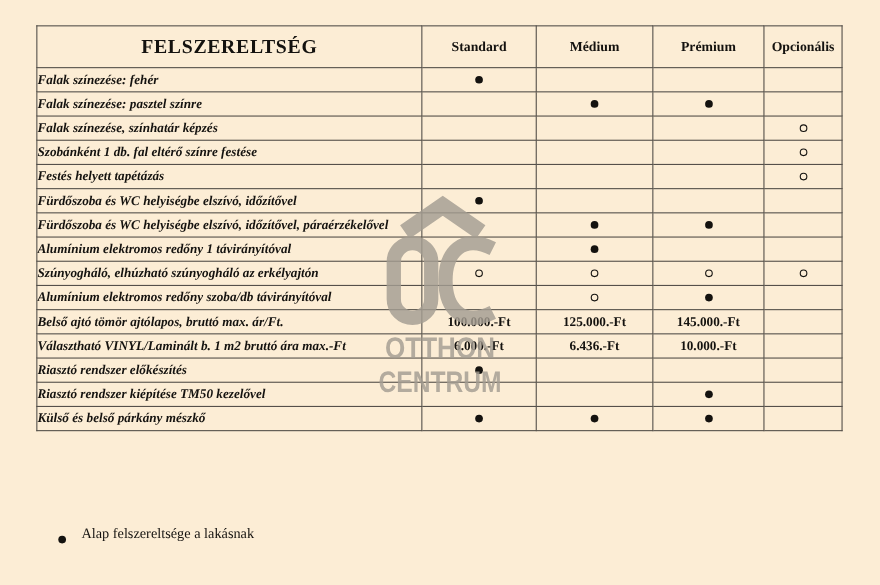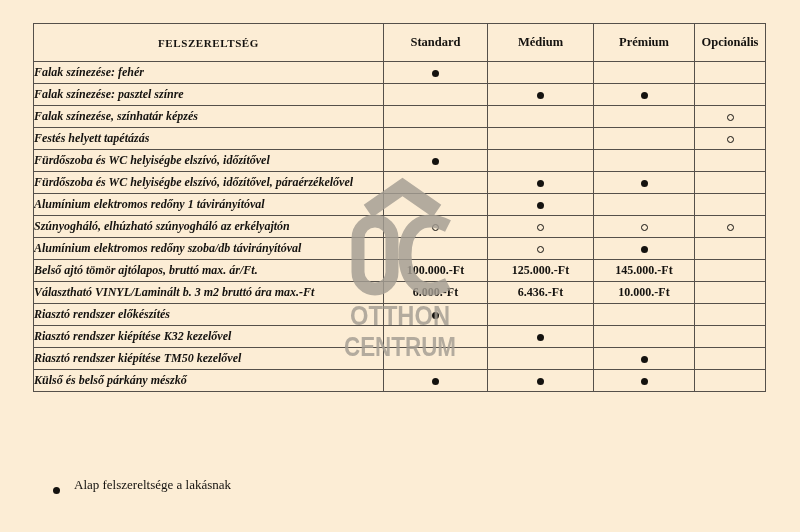--- a/index.html
+++ b/index.html
@@ -24,21 +24,21 @@
   table.eq col.c-opc{width:71px;}
   table.eq th, table.eq td{
     border:1px solid var(--line,#55504a);
     padding:0;
     overflow:hidden;
     white-space:nowrap;
   }
   table.eq thead tr{height:38px;}
   table.eq tbody tr{height:22px;}
   th.feat-h{
-    font-size:11px;font-weight:bold;letter-spacing:.6px;
+    font-size:18px;font-weight:bold;letter-spacing:.6px;
     text-align:center;vertical-align:middle;padding-bottom:8px;
   }
   th.tier-h{
     font-size:12.5px;font-weight:bold;text-align:center;vertical-align:middle;
   }
   td.feat{
     font-size:12px;font-weight:bold;font-style:italic;
     padding-left:6px;vertical-align:middle;
   }
   td.tier{text-align:center;vertical-align:middle;}
@@ -105,20 +105,27 @@
             <td class="tier"></td>
           </tr>
           <tr>
             <td class="feat">Falak színezése, színhatár képzés</td>
             <td class="tier"></td>
             <td class="tier"></td>
             <td class="tier"></td>
             <td class="tier"><span class="ring"></span></td>
           </tr>
           <tr>
+            <td class="feat">Szobánként 1 db. fal eltérő színre festése</td>
+            <td class="tier"></td>
+            <td class="tier"></td>
+            <td class="tier"></td>
+            <td class="tier"><span class="ring"></span></td>
+          </tr>
+          <tr>
             <td class="feat">Festés helyett tapétázás</td>
             <td class="tier"></td>
             <td class="tier"></td>
             <td class="tier"></td>
             <td class="tier"><span class="ring"></span></td>
           </tr>
           <tr>
             <td class="feat">Fürdőszoba és WC helyiségbe elszívó, időzítővel</td>
             <td class="tier"><span class="dot"></span></td>
             <td class="tier"></td>
@@ -154,37 +161,30 @@
             <td class="tier"></td>
           </tr>
           <tr>
             <td class="feat">Belső ajtó tömör ajtólapos, bruttó max. ár/Ft.</td>
             <td class="tier price">100.000.-Ft</td>
             <td class="tier price">125.000.-Ft</td>
             <td class="tier price">145.000.-Ft</td>
             <td class="tier"></td>
           </tr>
           <tr>
-            <td class="feat">Választható VINYL/Laminált b. 3 m2 bruttó ára max.-Ft</td>
+            <td class="feat">Választható VINYL/Laminált b. 1 m2 bruttó ára max.-Ft</td>
             <td class="tier price">6.000.-Ft</td>
             <td class="tier price">6.436.-Ft</td>
             <td class="tier price">10.000.-Ft</td>
             <td class="tier"></td>
           </tr>
           <tr>
             <td class="feat">Riasztó rendszer előkészítés</td>
             <td class="tier"><span class="dot"></span></td>
             <td class="tier"></td>
-            <td class="tier"></td>
-            <td class="tier"></td>
-          </tr>
-          <tr>
-            <td class="feat">Riasztó rendszer kiépítése K32 kezelővel</td>
-            <td class="tier"></td>
-            <td class="tier"><span class="dot"></span></td>
             <td class="tier"></td>
             <td class="tier"></td>
           </tr>
           <tr>
             <td class="feat">Riasztó rendszer kiépítése TM50 kezelővel</td>
             <td class="tier"></td>
             <td class="tier"></td>
             <td class="tier"><span class="dot"></span></td>
             <td class="tier"></td>
           </tr>

